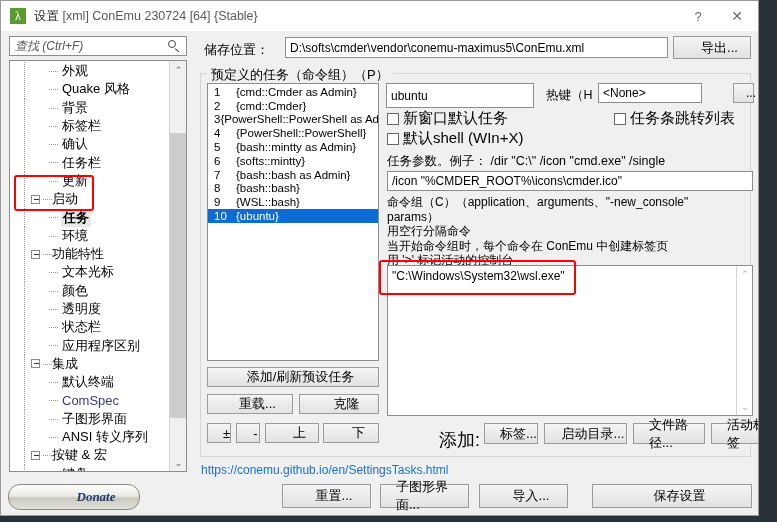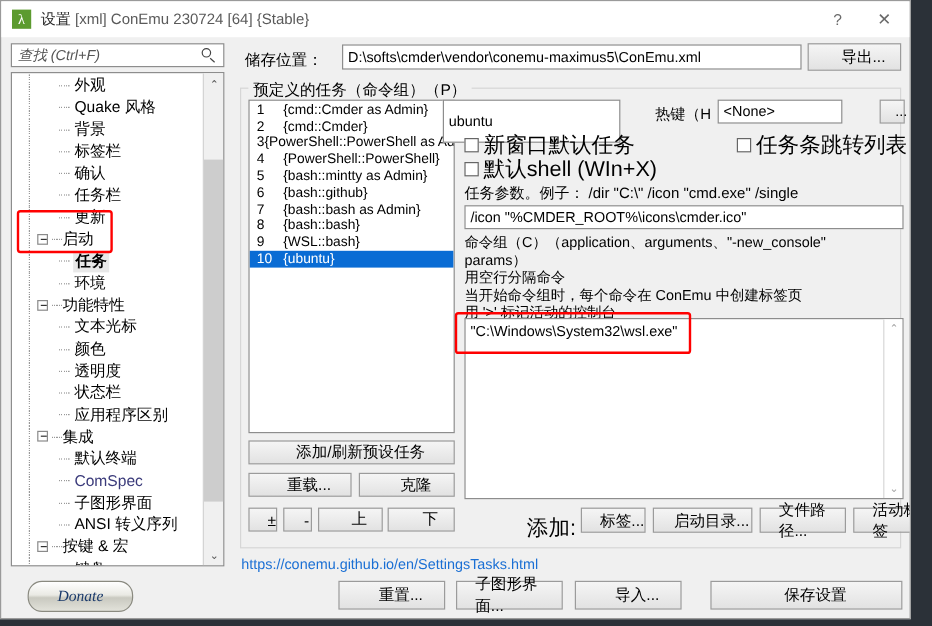--- a/index.html
+++ b/index.html
@@ -160,29 +160,30 @@
     color:#5a5a5a; font-size:9px;
   }
   .tsb-arrow.bottom { position:absolute; bottom:0; left:0; }
   .tsb-thumb {
     position:absolute; left:0;
     width:17px;
     background:#cdcdcd;
   }
 
   .donate {
-    position: absolute; left: 22px; top: 483px;
+    position: absolute; left: 7px; top: 483px;
     width: 86px; height: 24px;
     border-radius: 12px;
     border: 1px solid #8a8a80;
     background: linear-gradient(to bottom, #ffffff 0%, #eaeae4 45%, #c9c9c0 55%, #e2e2da 100%);
     display:flex; align-items:center; justify-content:center;
-    font-size: 13px; font-weight: normal; font-style: italic;
+    font-size: 13px; font-weight: bold; font-style: italic;
     color: #1a3a6b;
     font-family: "Liberation Serif", serif;
+    padding-left: 44px;
   }
 
   
   .lbl-storage {
     position:absolute; left:203px; top:40px;
     font-size:13px;
   }
   .path-input {
     position:absolute; left:284px; top:36px;
     width: 383px; height: 21px;
@@ -241,39 +242,39 @@
   .btn-refresh { position:absolute; left:206px; top:366px; width:172px; height:20px; }
   .btn-reload  { position:absolute; left:206px; top:393px; width:86px;  height:20px; }
   .btn-clone   { position:absolute; left:298px; top:393px; width:80px;  height:20px; }
   .btn-plus    { position:absolute; left:206px; top:422px; width:24px;  height:20px; }
   .btn-minus   { position:absolute; left:235px; top:422px; width:24px;  height:20px; }
   .btn-up      { position:absolute; left:264px; top:422px; width:54px;  height:20px; }
   .btn-down    { position:absolute; left:322px; top:422px; width:56px;  height:20px; }
 
   
   .name-input {
-    position:absolute; left:368px; top:82px;
-    width:148px; height:36px;
+    position:absolute; left:385px; top:82px;
+    width:148px; height:25px;
     background:#fff; border:1px solid #8d8d8d;
     box-sizing:border-box;
     display:flex; align-items:center; padding-left:4px;
     font-size:12px;
   }
   .lbl-hotkey { position:absolute; left:545px; top:86px; font-size:12.5px; }
   .hotkey-input {
     position:absolute; left:597px; top:82px;
     width:104px; height:20px;
     background:#fff; border:1px solid #8d8d8d;
     box-sizing:border-box;
     display:flex; align-items:center; padding-left:4px;
     font-size:12px;
   }
   .btn-ellipsis { position:absolute; left:732px; top:82px; width:21px; height:20px; font-size:12px; }
 
-  .cb-row { position:absolute; display:flex; align-items:center; font-size:18px; }
+  .cb-row { position:absolute; display:flex; align-items:center; font-size:15px; }
   .cbox {
     width:12px; height:12px; background:#fff;
     border:1px solid #666; box-sizing:border-box;
     margin-right:4px; flex:none;
   }
   .cb-default-task { left:386px; top:108px; }
   .cb-jumplist     { left:613px; top:108px; }
   .cb-default-shell{ left:386px; top:128px; }
 
   .lbl-params {
@@ -613,21 +614,21 @@
       <div class="task-row">
         <span class="num">4</span>
         <span>{PowerShell::PowerShell}</span>
       </div>
       <div class="task-row">
         <span class="num">5</span>
         <span>{bash::mintty as Admin}</span>
       </div>
       <div class="task-row">
         <span class="num">6</span>
-        <span>{bash::github}</span>
+        <span>{softs::mintty}</span>
       </div>
       <div class="task-row">
         <span class="num">7</span>
         <span>{bash::bash as Admin}</span>
       </div>
       <div class="task-row">
         <span class="num">8</span>
         <span>{bash::bash}</span>
       </div>
       <div class="task-row">

